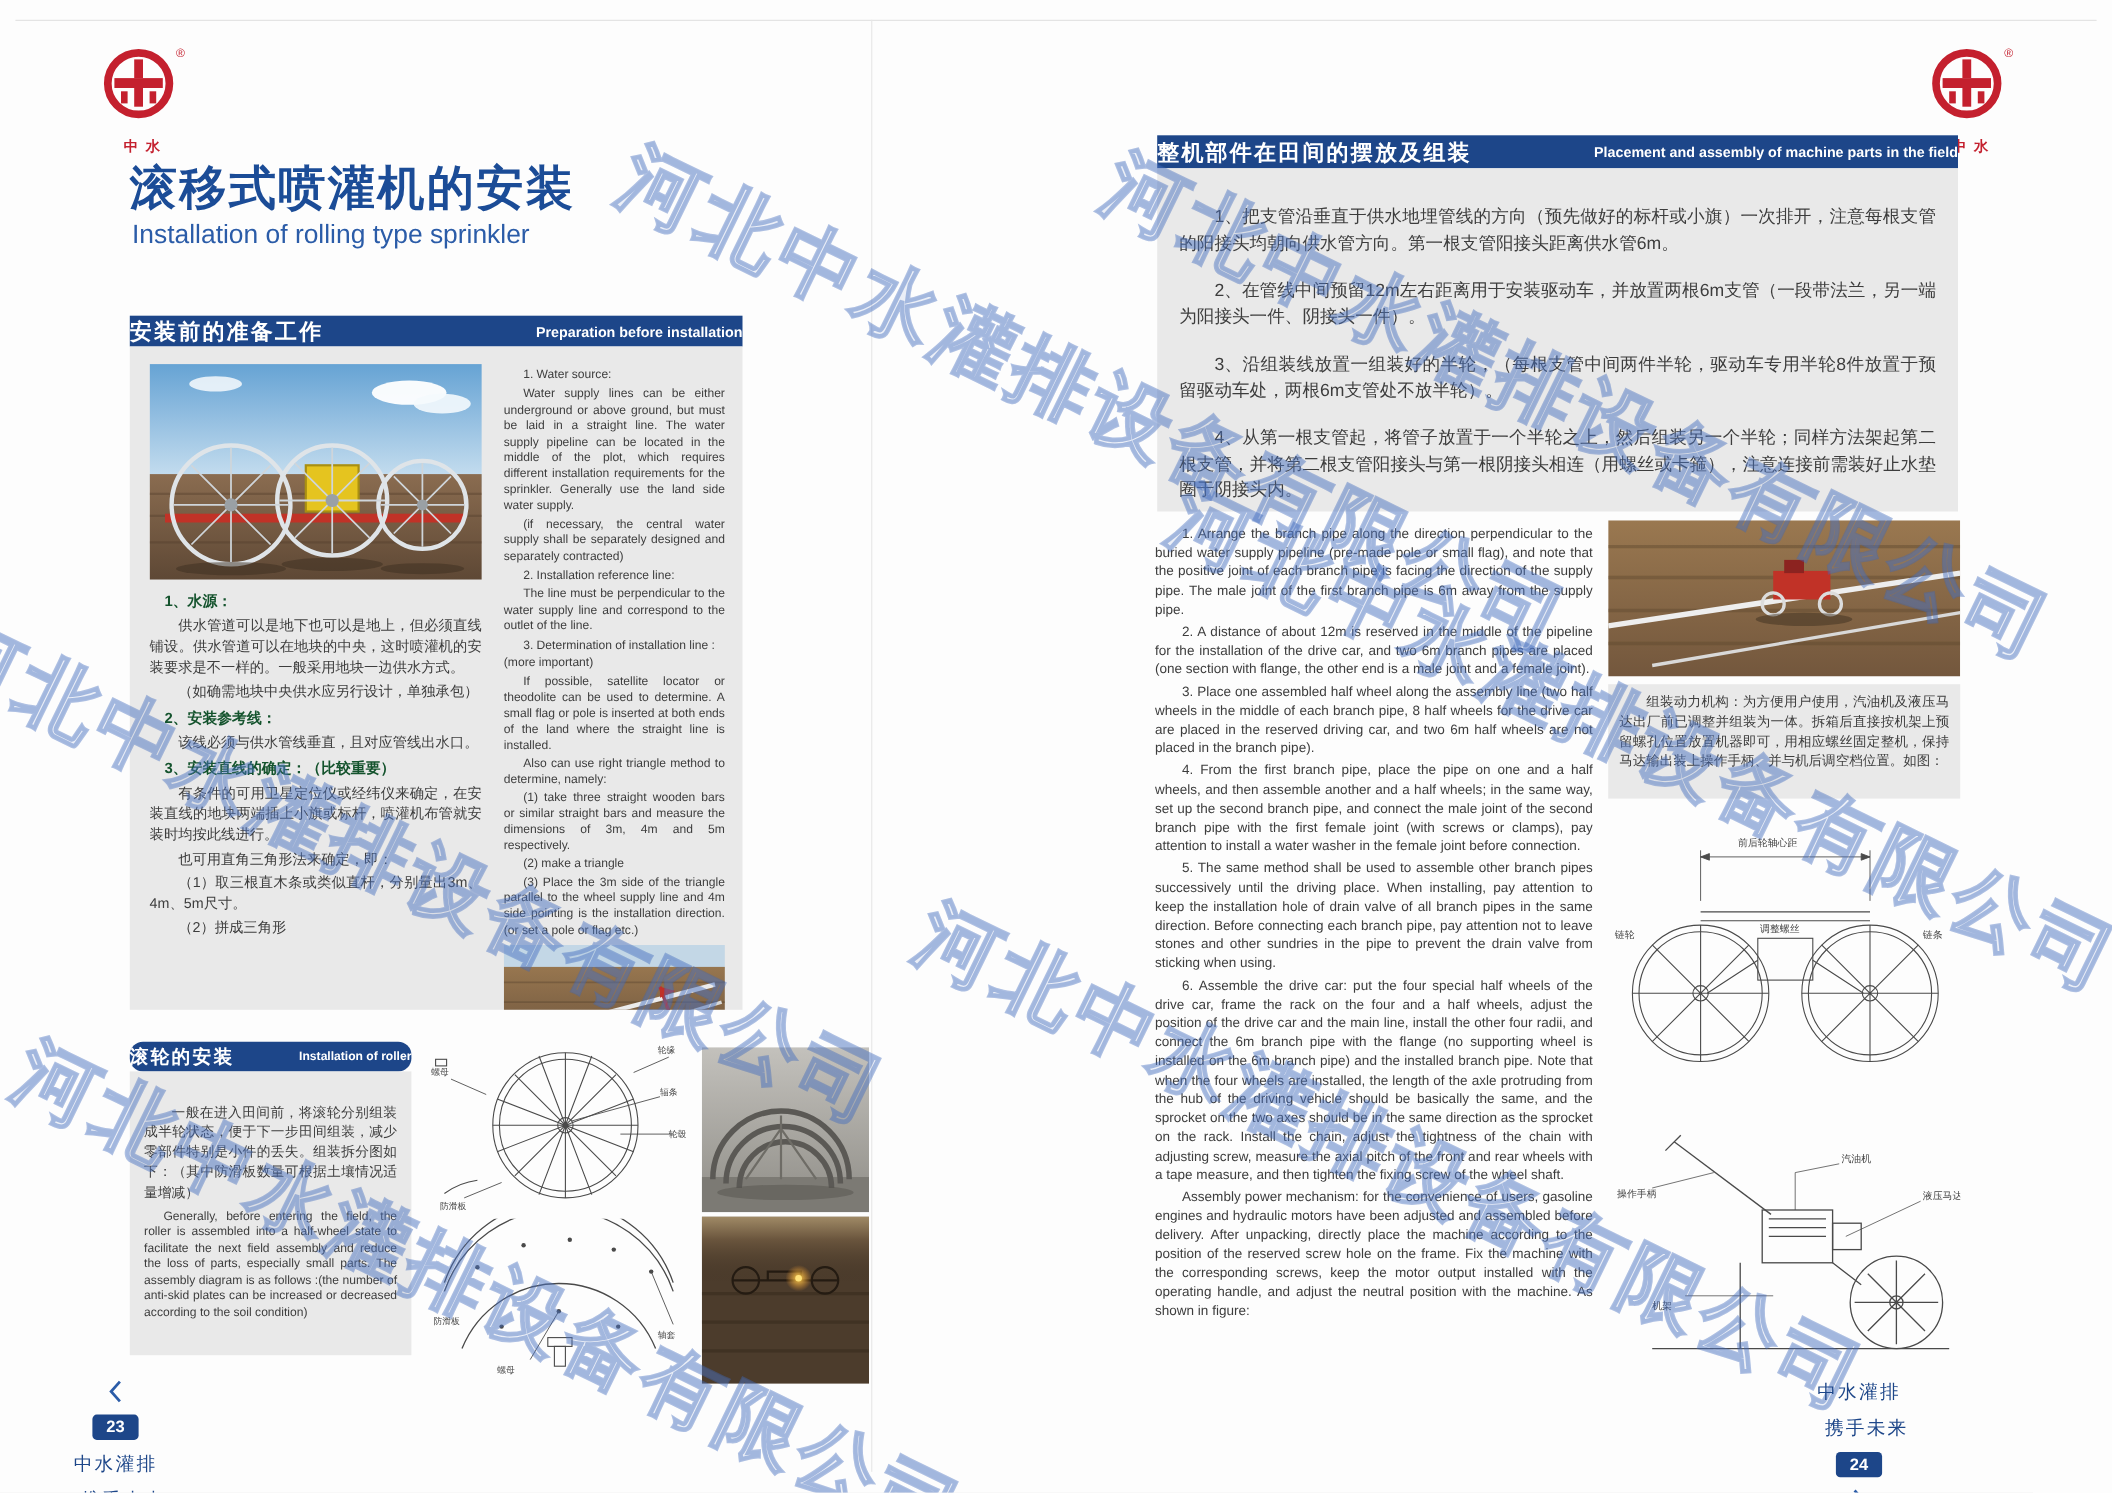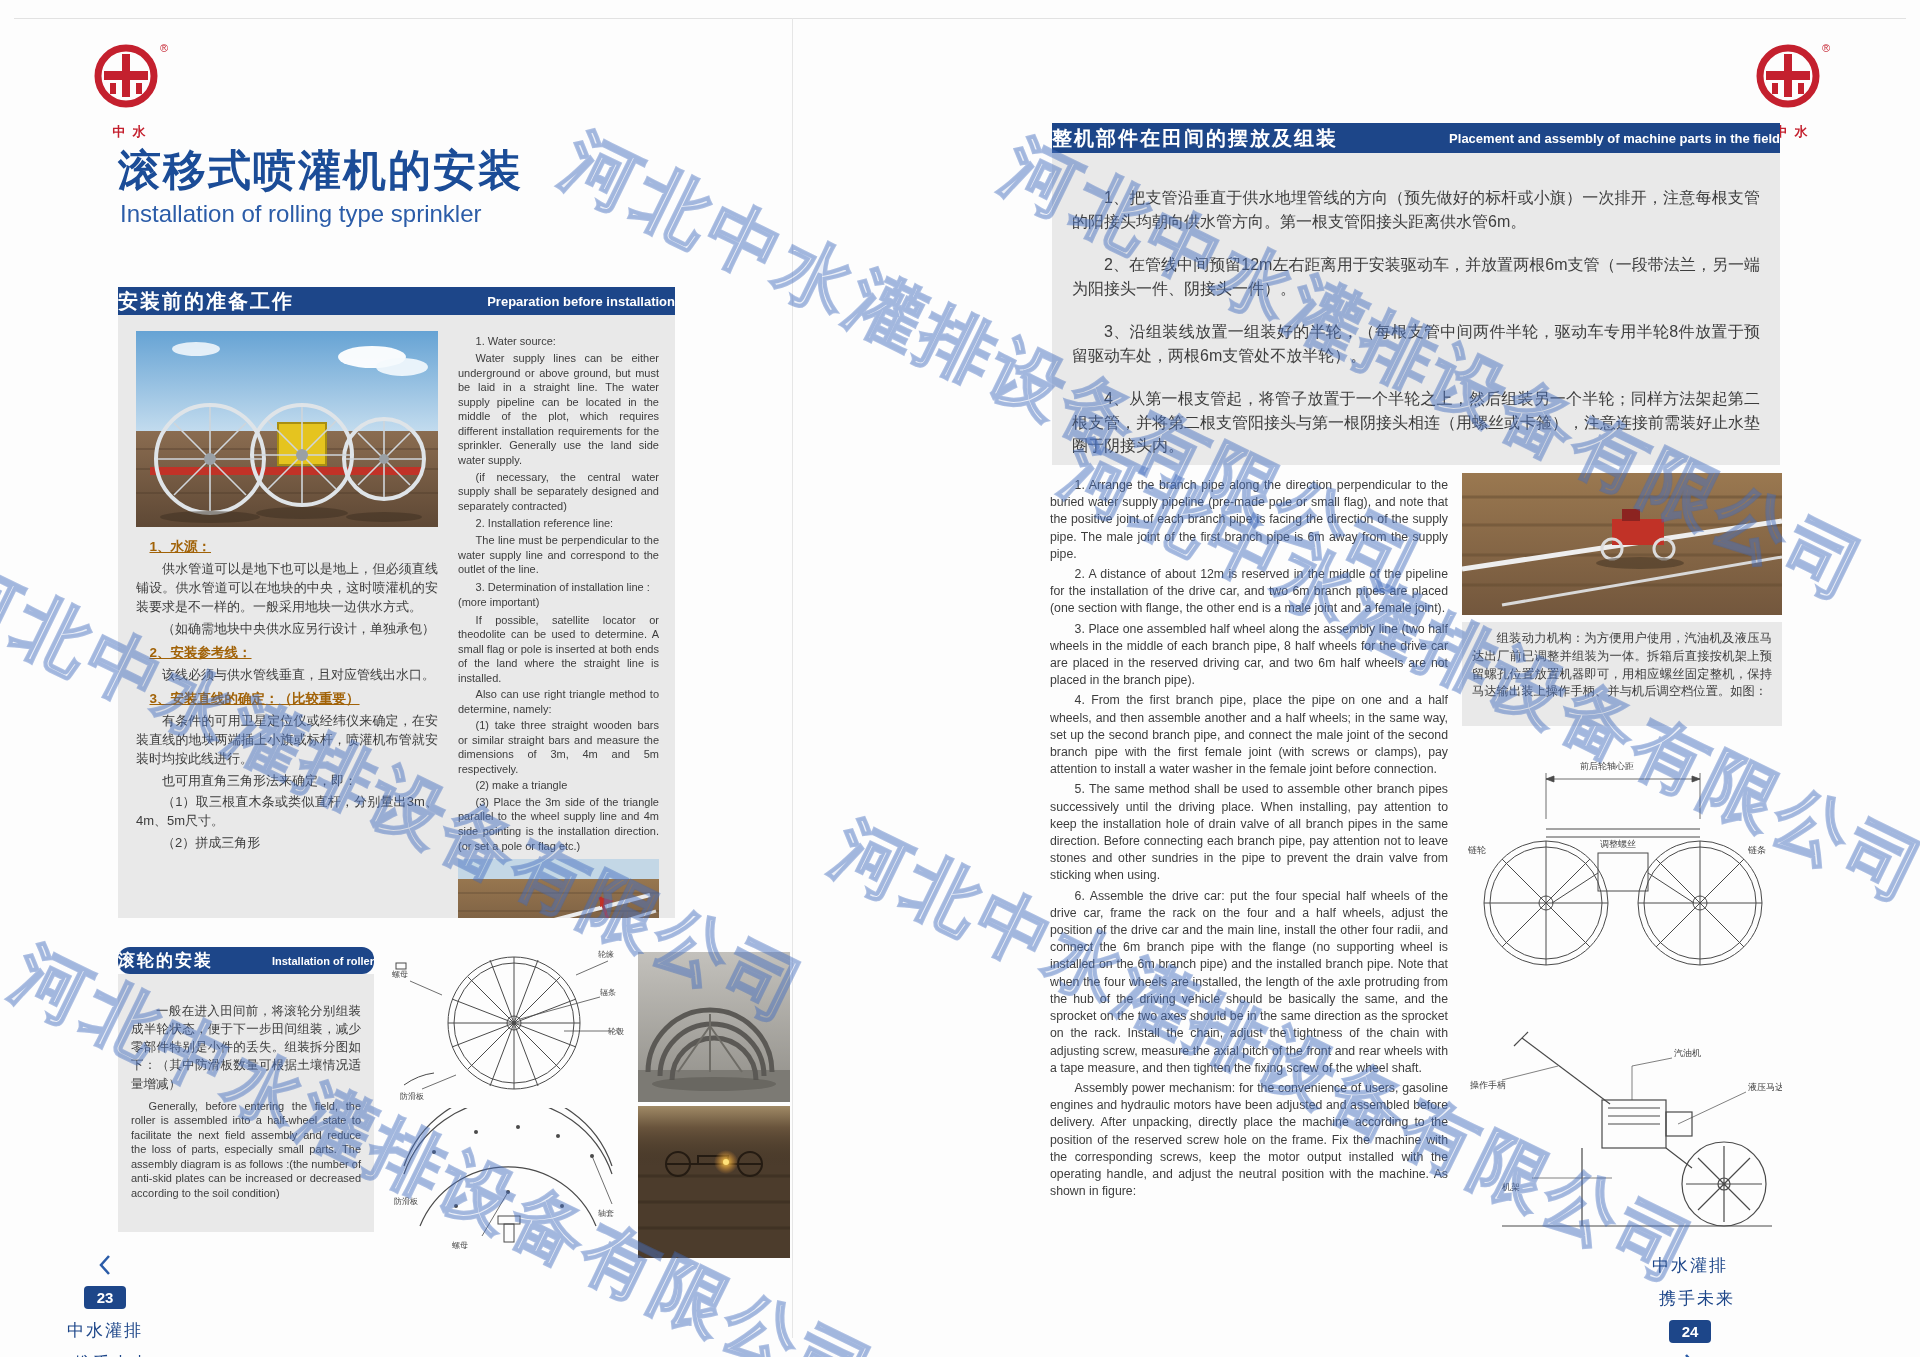--- a/index.html
+++ b/index.html
@@ -29,21 +29,21 @@
   .secbar .en{font-size:13px;font-weight:bold;}
   .l-bar1{left:118px;top:287px;width:557px;height:28px;}
   .l-bar2{left:118px;top:947px;width:256px;height:27px;border-radius:12px;}
   .l-bar2 .cn{font-size:17px;} .l-bar2 .en{font-size:11px;}
   .r-bar{left:1052px;top:123px;width:728px;height:30px;}
 
   .graybox{position:absolute;background:#e9e9e9;overflow:hidden;box-sizing:border-box;}
   .l-gray1{left:118px;top:315px;width:557px;height:603px;padding:16px 18px;display:flex;gap:20px;}
   .col-a{width:302px;} .col-b{width:201px;}
   .cnp{font-size:13px;line-height:1.45;text-align:justify;margin:3px 0;text-indent:2em;}
-  .cnh{font-size:13.5px;line-height:1.5;font-weight:bold;color:#a16207;margin:4px 0 1px;text-indent:1em;text-decoration:underline;}
+  .cnh{font-size:13.5px;line-height:1.5;font-weight:bold;color:#14532d;margin:4px 0 1px;text-indent:1em;}
   .enp{font-size:11px;line-height:1.32;text-align:justify;margin:2px 0;text-indent:1.6em;word-break:break-word;}
   .enh{font-size:11px;line-height:1.4;margin:3px 0 1px;text-indent:1.6em;}
   .col-a .photo-frame{margin-bottom:10px;}
 
   .l-gray2{left:118px;top:974px;width:256px;height:258px;padding:12px 13px;}
   .l-gray2 .cnp{font-size:12.5px;text-indent:2em;margin:16px 0 6px;font-family:Liberation Serif, serif;}
   .l-gray2 .enp{font-size:11px;}
 
   .photo-frame{line-height:0;}
   .abs{position:absolute;}

